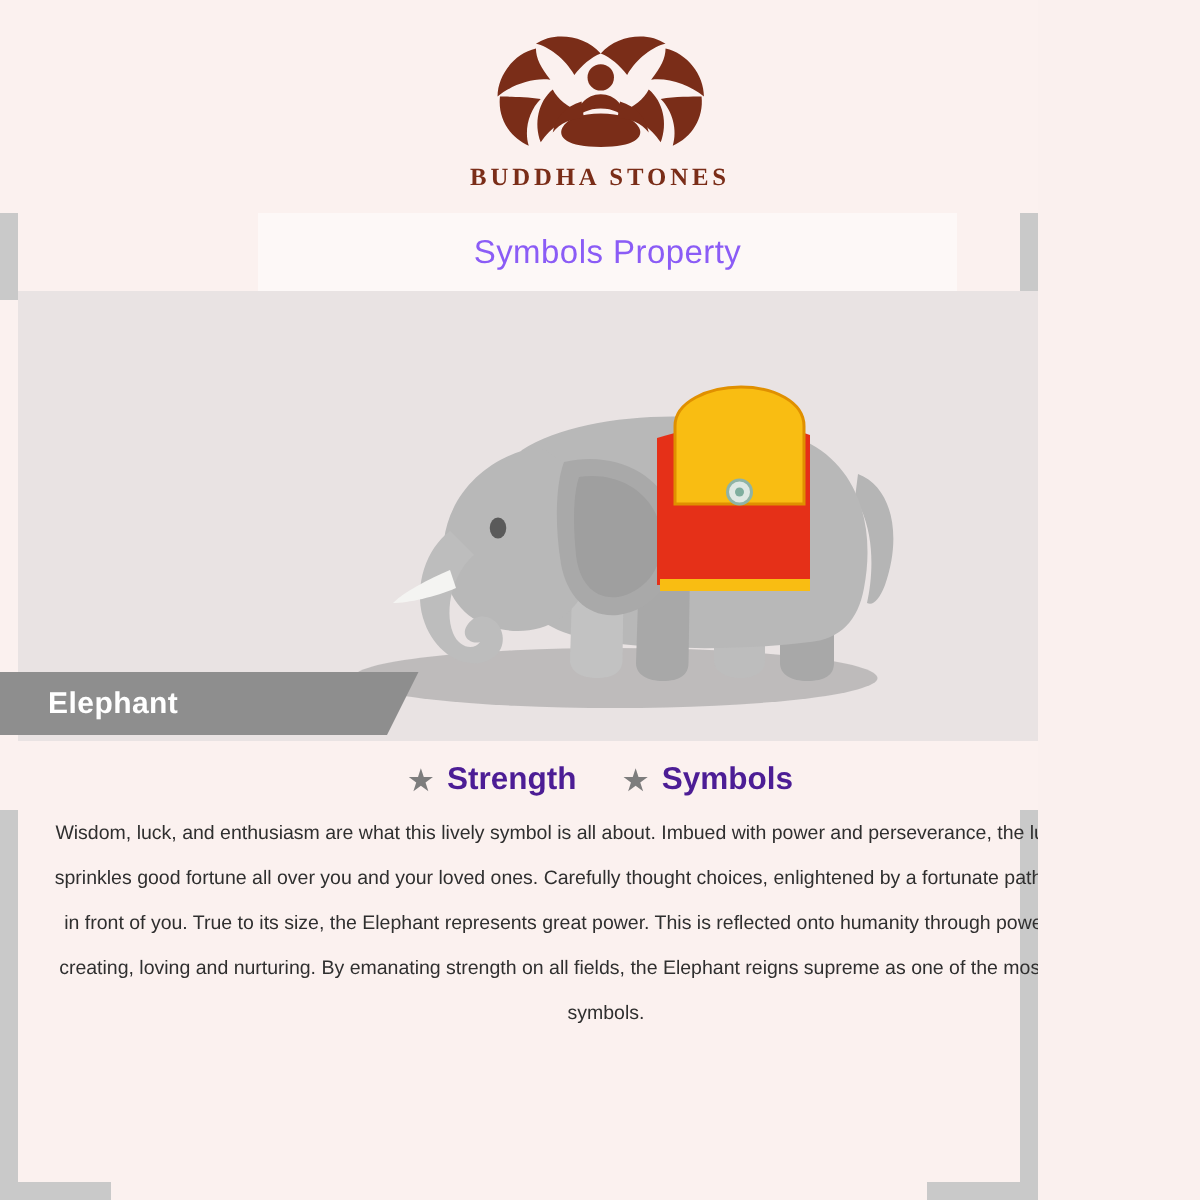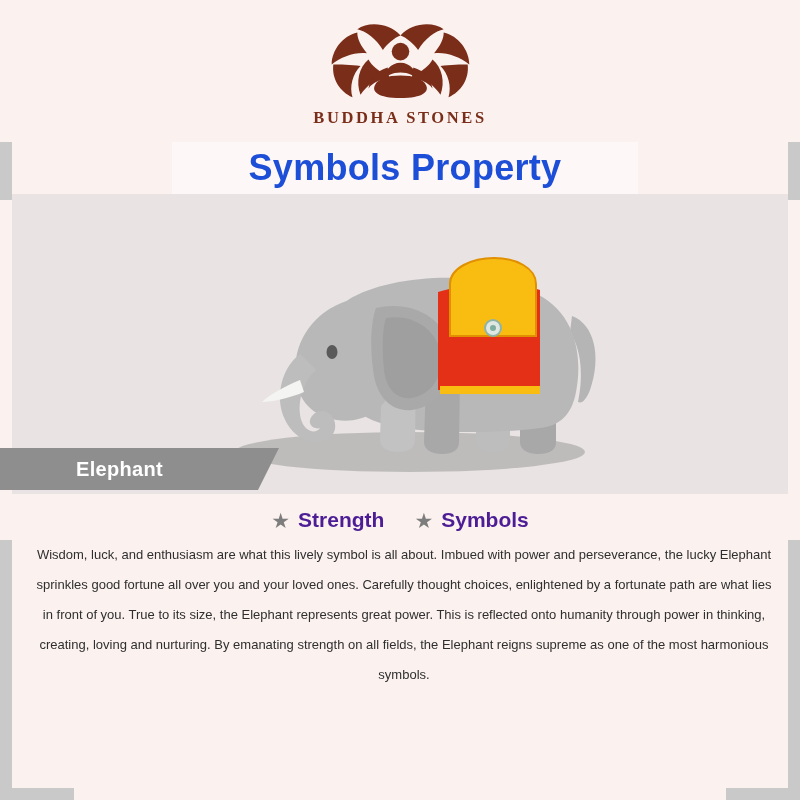--- a/index.html
+++ b/index.html
@@ -8,21 +8,21 @@
   }
   body {
     width: 800px;
     height: 800px;
     font-family: "Liberation Sans", sans-serif;
     background: #faf0ee;
     overflow: hidden;
   }
   .page {
     position: relative;
-    width: 800px;
+    width: 692px;
     height: 800px;
     background: #fbf1ef;
     overflow: hidden;
   }
 
   
   .corner-bar {
     position: absolute;
     background: #c9c9c9;
   }
@@ -93,23 +93,23 @@
     left: 172px;
     top: 142px;
     width: 466px;
     height: 52px;
     background: #fdf8f7;
     display: flex;
     align-items: center;
     justify-content: center;
   }
   .title-banner .title-text {
-    font-size: 36px;
-    font-weight: bold;
-    color: #1d4ed8;
+    font-size: 22px;
+    font-weight: normal;
+    color: #8b5cf6;
     letter-spacing: 0.3px;
   }
 
   
   .image-band {
     position: absolute;
     left: 12px;
     top: 194px;
     width: 776px;
     height: 300px;
@@ -134,21 +134,21 @@
     height: 42px;
     background: #8e8e8e;
     display: flex;
     align-items: center;
     z-index: 5;
   }
   .label-tag .tag-text {
     color: #ffffff;
     font-size: 20px;
     font-weight: bold;
-    padding-left: 76px;
+    padding-left: 32px;
     letter-spacing: 0.3px;
   }
   .label-tag .tag-notch {
     position: absolute;
     right: -21px;
     top: 0;
     width: 0; height: 0;
     border-top: 42px solid #8e8e8e;
     border-right: 21px solid transparent;
   }

